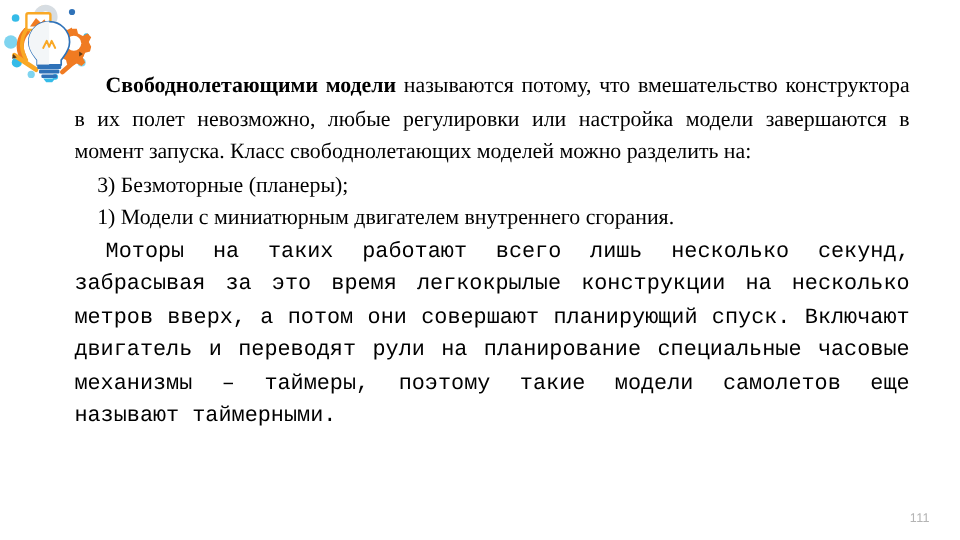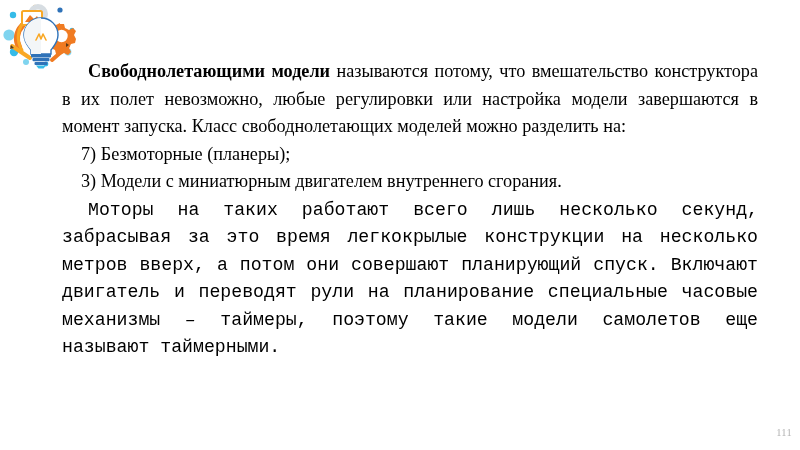--- a/index.html
+++ b/index.html
@@ -69,23 +69,23 @@
     font-size: 18.2px;
     line-height: 27.5px;
     text-align: left;
     padding-left: 19px;
     white-space: nowrap;
   }
 
   
   .page-number {
     position: absolute;
-    right: 2px;
+    right: 19px;
     bottom: 12px;
-    font-family: Liberation Serif, serif;
+    font-family: Liberation Sans, sans-serif;
     font-size: 10.5px;
     color: #b4b4b4;
     letter-spacing: 0.3px;
   }
 </style>
 </head>
 <body>
 
 <div class="slide">
 
@@ -138,22 +138,22 @@
       <rect x="32.5" y="60" width="13" height="3" rx="1" fill="#2F72B8"></rect>
       <path d="M34 63.5 l10 0 l-2.5 3 l-5 0 z" fill="#35BBE8"></path>
     </svg>
   </div>
 
   <div class="content">
 
     <p class="para first"><b class="bold">Свободнолетающими модели</b><span> называются потому, что вмешательство конструктора в их полет невозможно, любые регулировки или настройка модели завершаются в момент запуска. Класс свободнолетающих моделей можно разделить на:</span></p>
 
     <ul class="list">
-      <li>7) Безмоторные (планеры);</li>
-      <li>3) Модели с миниатюрным двигателем внутреннего сгорания.</li>
+      <li>3) Безмоторные (планеры);</li>
+      <li>1) Модели с миниатюрным двигателем внутреннего сгорания.</li>
     </ul>
 
     <p class="para second">Моторы на таких работают всего лишь несколько секунд, забрасывая за это время легкокрылые конструкции на несколько метров вверх, а потом они совершают планирующий спуск. Включают двигатель и переводят рули на планирование специальные часовые механизмы – таймеры, поэтому такие модели самолетов еще называют таймерными.</p>
 
   </div>
 
   <div class="page-number">111</div>
 
 </div>
 

